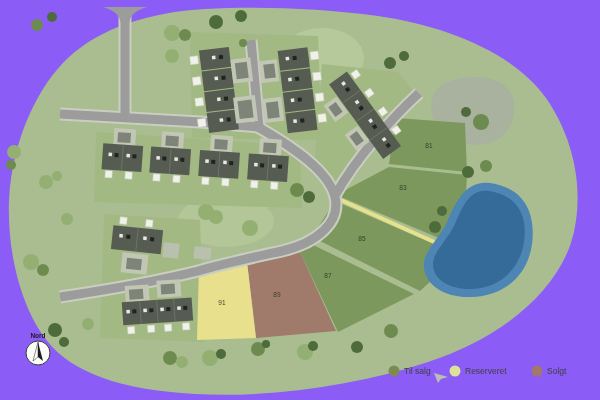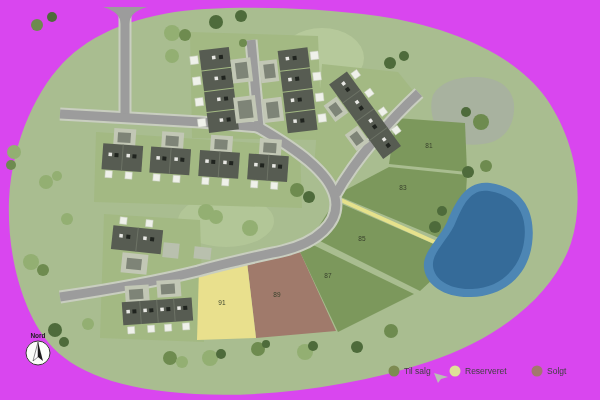--- a/index.html
+++ b/index.html
@@ -1,16 +1,16 @@
 <!DOCTYPE html>
 <html><head>
 <meta charset="utf-8">
 <style>
   html,body{margin:0;padding:0;background:#ffffff;}
-  #stage{position:relative;width:600px;height:400px;background:#d946ef;overflow:hidden;
+  #stage{position:relative;width:600px;height:400px;background:#8b5cf6;overflow:hidden;
          font-family:"Liberation Sans", sans-serif;}
   svg{display:block}
   .plot-num{font-size:6.5px;fill:#39422c;font-family:"Liberation Sans",sans-serif;letter-spacing:.2px}
   .legend-label{font-size:8.5px;fill:#3f3f3f;font-family:"Liberation Sans",sans-serif}
   .compass-label{font-size:6.5px;font-weight:bold;fill:#1d1d1d;font-family:"Liberation Sans",sans-serif}
   .road-edge{stroke:#c9cec0;fill:none}
   .road-core{stroke:#9c9c9c;fill:none}
   .house{fill:#575c52}
   .unit-div{stroke:#6d7366;stroke-width:1}
   .terrace{fill:#eff1ea;stroke:#cfd3c8;stroke-width:.5}

